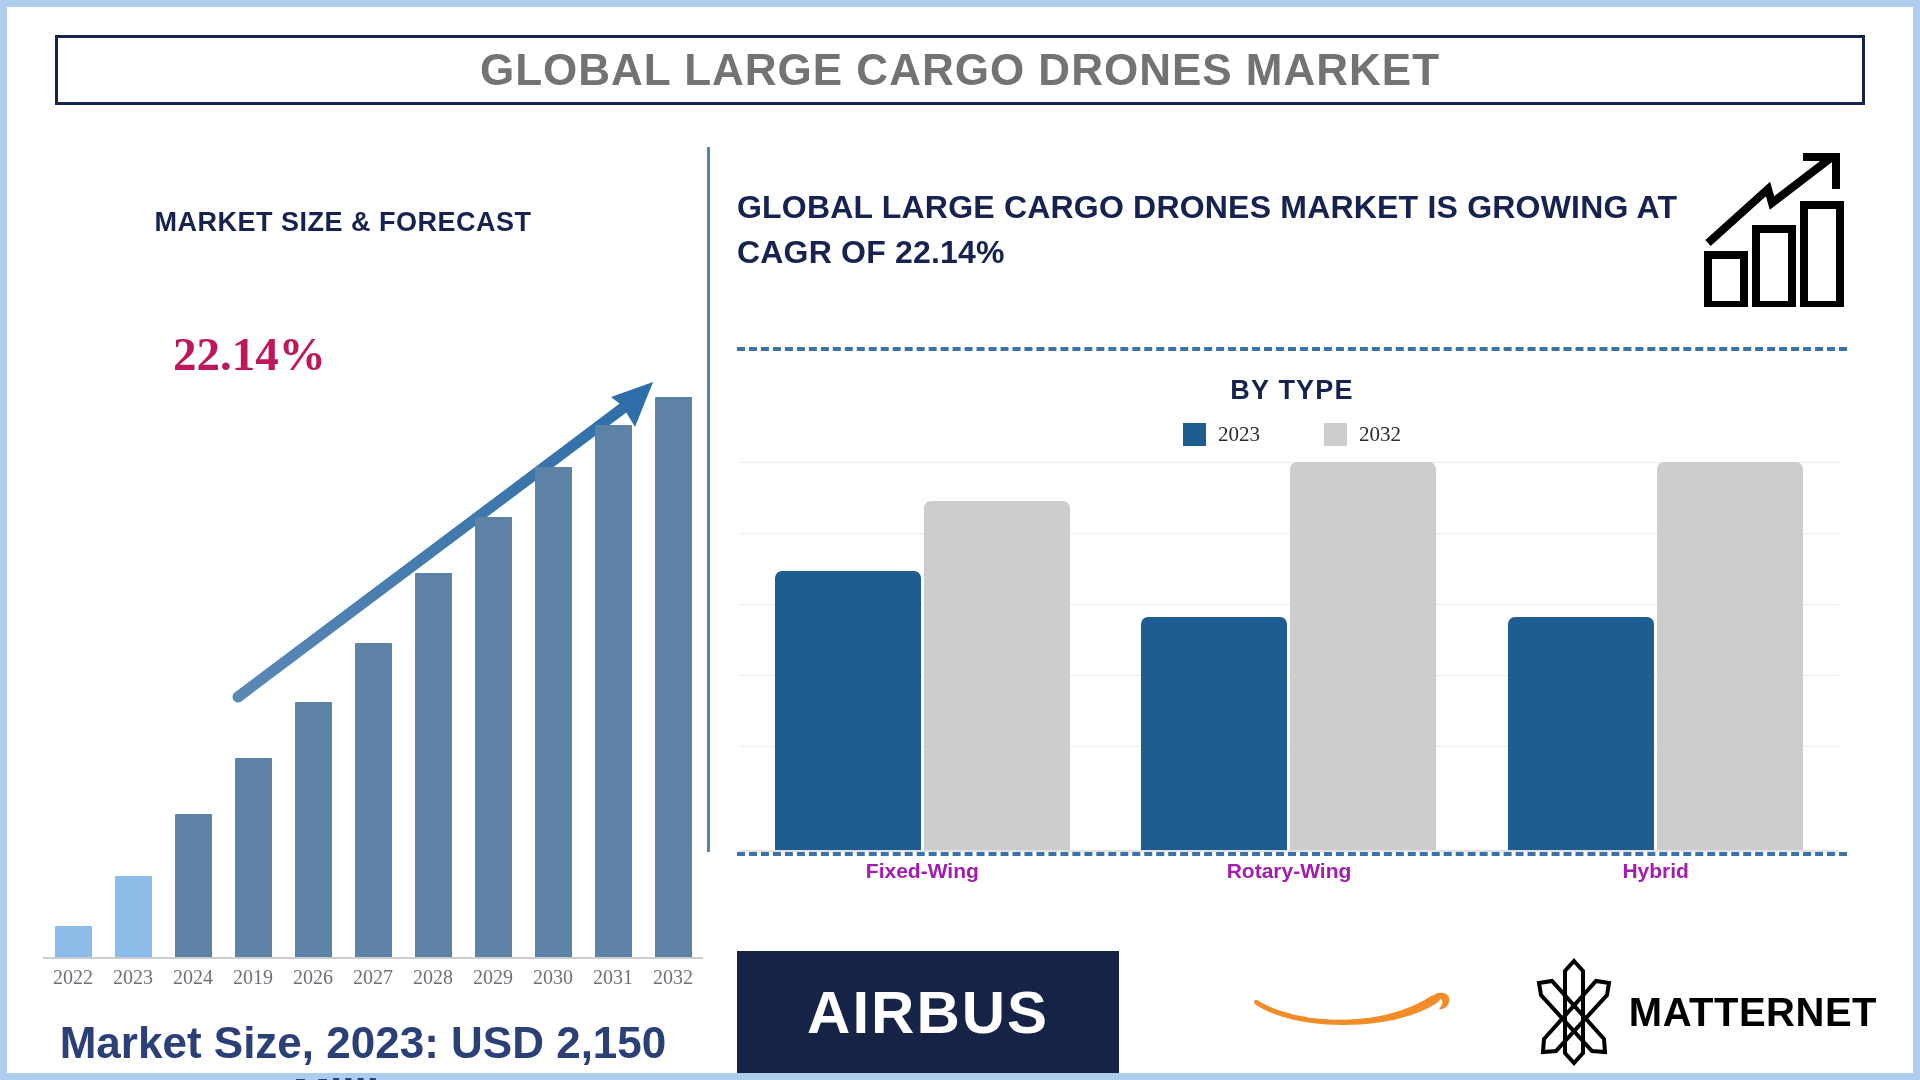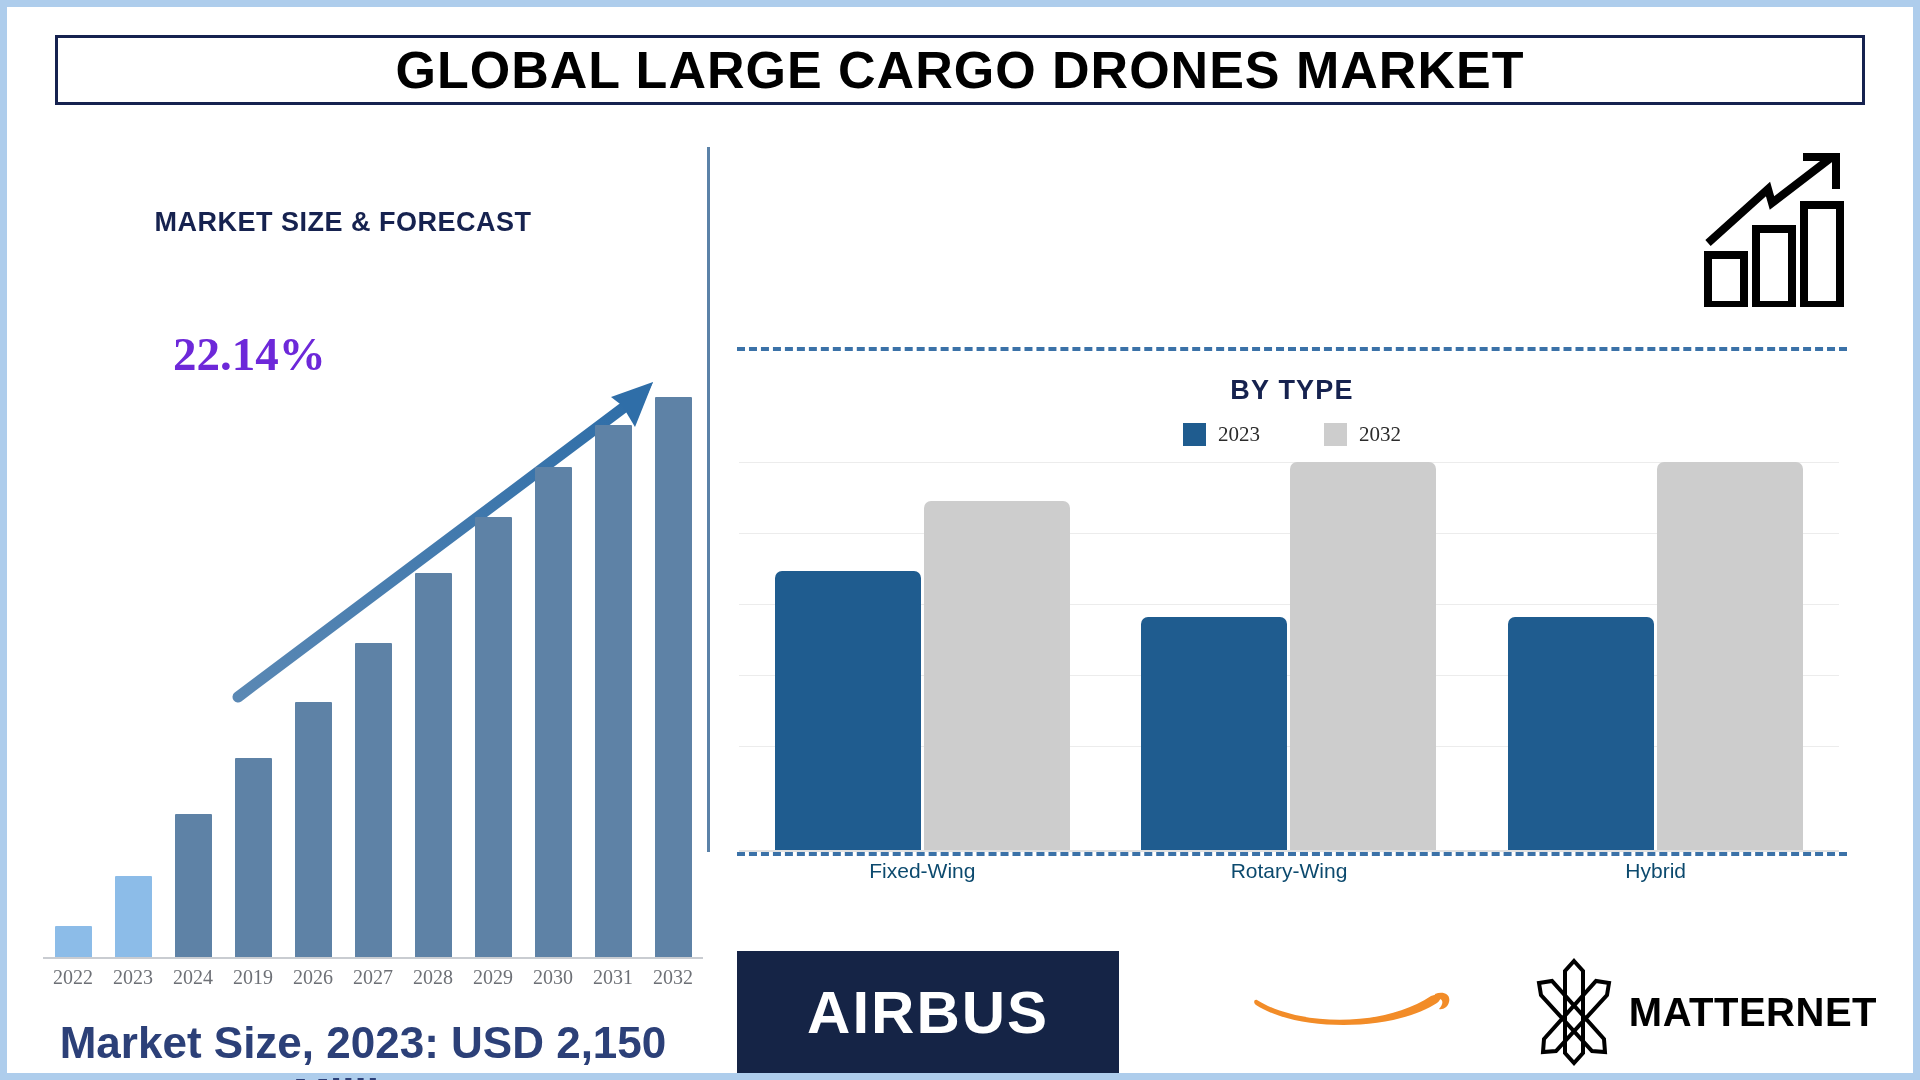--- a/index.html
+++ b/index.html
@@ -16,34 +16,34 @@
     border:7px solid #aecdec;
   }
   
   #title-box {
     position:absolute; left:48px; top:28px; width:1810px; height:70px;
     border:3px solid #16224f;
     display:flex; align-items:center; justify-content:center;
     background:#ffffff;
   }
   #title-text {
-    font-size:52px; font-weight:bold; letter-spacing:1px;
-    color:#000000; white-space:nowrap;
+    font-size:44px; font-weight:bold; letter-spacing:1px;
+    color:#737373; white-space:nowrap;
     font-family:"Liberation Sans", sans-serif;
   }
   
   #left-panel { position:absolute; left:16px; top:130px; width:686px; height:930px; }
   #left-heading {
     position:absolute; left:0; top:70px; width:640px;
     text-align:center; font-size:27px; font-weight:bold;
     letter-spacing:.5px; color:#16224f;
   }
   #cagr-left {
     position:absolute; left:150px; top:190px;
-    font-size:47px; font-weight:bold; color:#6d28d9;
+    font-size:47px; font-weight:bold; color:#be185d;
     font-family:"Liberation Serif", serif;
   }
   
   #left-arrow { position:absolute; left:0; top:120px; width:686px; height:500px; pointer-events:none; }
   
   #left-chart {
     position:absolute; left:20px; top:250px; width:660px; height:600px;
   }
   #left-bars {
     position:absolute; left:0; bottom:30px; width:660px; height:560px;
@@ -103,21 +103,21 @@
   #type-groups {
     position:absolute; left:0; bottom:2px; width:1100px; height:388px;
     display:flex; align-items:flex-end; justify-content:space-around;
   }
   .type-group { display:flex; align-items:flex-end; gap:3px; height:100%; }
   .tbar { width:146px; border-radius:7px 7px 0 0; }
   #type-cats {
     position:absolute; left:22px; top:722px; width:1100px;
     display:flex; justify-content:space-around;
   }
-  .type-cat { font-size:21px; font-weight:normal; color:#0c4a6e; width:300px; text-align:center; }
+  .type-cat { font-size:21px; font-weight:bold; color:#a21caf; width:300px; text-align:center; }
   #key-players-title {
     position:absolute; left:20px; top:752px; width:1110px; text-align:center;
     font-size:28px; font-weight:bold; color:#16224f; letter-spacing:.6px;
   }
   #players-row {
     position:absolute; left:20px; top:805px; width:1140px; height:140px;
     display:flex; align-items:center;
   }
   #airbus-logo {
     width:392px; height:122px; background:#152446;
@@ -223,20 +223,21 @@
       </div>
     </div>
 
     <div id="market-size-note">Market Size, 2023: USD 2,150 Million</div>
   </div>
 
   <div id="v-divider"></div>
 
   <div id="right-panel">
 
+    <div id="right-head-text">GLOBAL LARGE CARGO DRONES MARKET IS GROWING AT CAGR OF 22.14%</div>
 
     <svg id="growth-icon" viewBox="0 0 150 160">
       <rect x="6" y="108" width="36" height="50" fill="none" stroke="#000" stroke-width="8"></rect>
       <rect x="54" y="82" width="36" height="76" fill="none" stroke="#000" stroke-width="8"></rect>
       <rect x="102" y="58" width="36" height="100" fill="none" stroke="#000" stroke-width="8"></rect>
       <polyline points="6,96 66,42 70,56 130,10" fill="none" stroke="#000" stroke-width="8" stroke-linejoin="miter" stroke-linecap="butt"></polyline>
       <polyline points="101,10 134,10 134,42" fill="none" stroke="#000" stroke-width="8"></polyline>
     </svg>
 
     <div class="dashed-rule" id="dash-top"></div>

